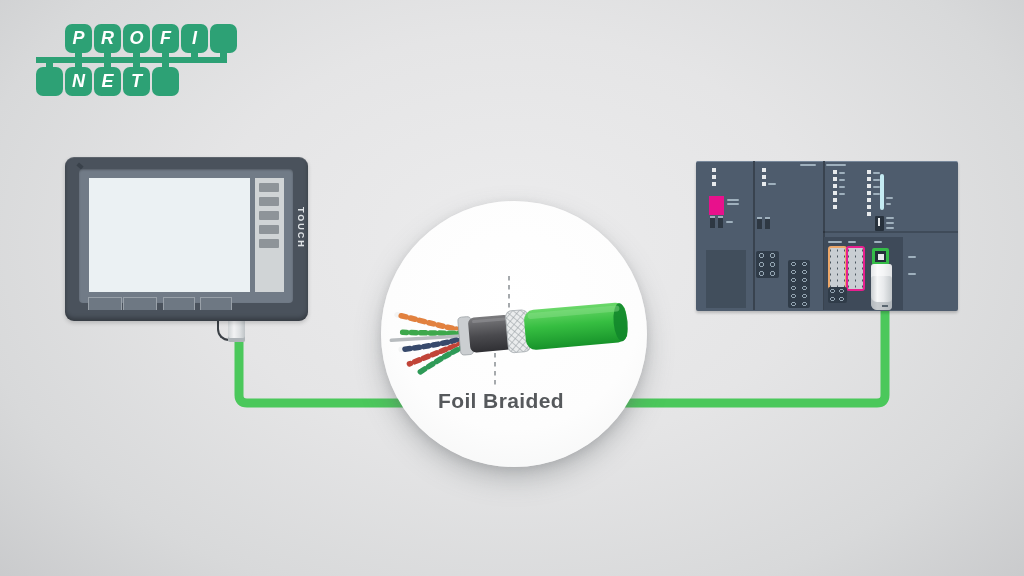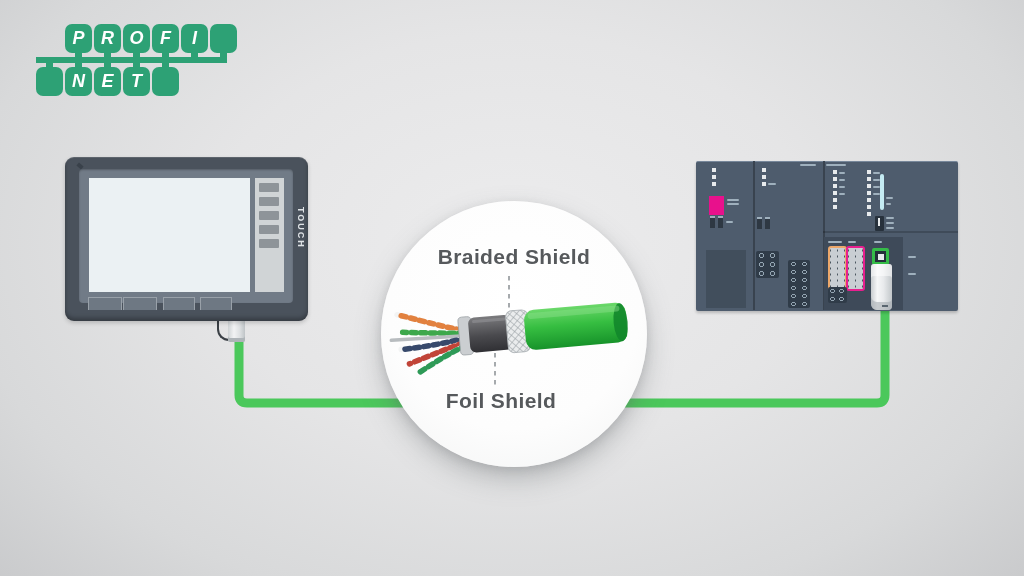--- a/index.html
+++ b/index.html
@@ -240,17 +240,16 @@
           <rect x="-14" y="-21" width="22" height="42" rx="6" fill="url(#braid2)"></rect>
         </g>
 
         <g>
           <rect x="4" y="-20" width="102" height="40" rx="10" fill="url(#gradJacket)"></rect>
           <ellipse cx="100" cy="0" rx="7" ry="19" fill="#12872B" opacity="0.9"></ellipse>
           <rect x="8" y="-17" width="92" height="6" rx="3" fill="#8BE08B" opacity="0.45"></rect>
         </g>
       </g>
     </svg>
-    <div class="shield-label label-top">Braided Shield</div>
-    <div class="shield-label label-bottom">Foil Shield</div>
+    <div class="shield-label label-bottom">Foil Braided</div>
   </div>
 
 </div>
 
 </body></html>

